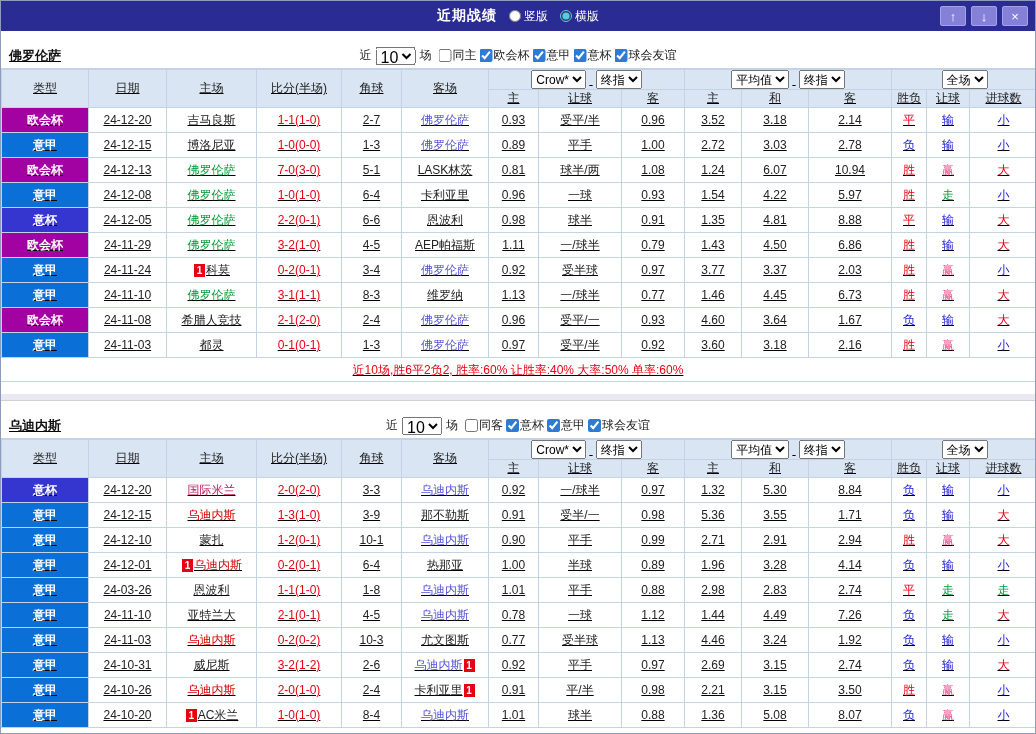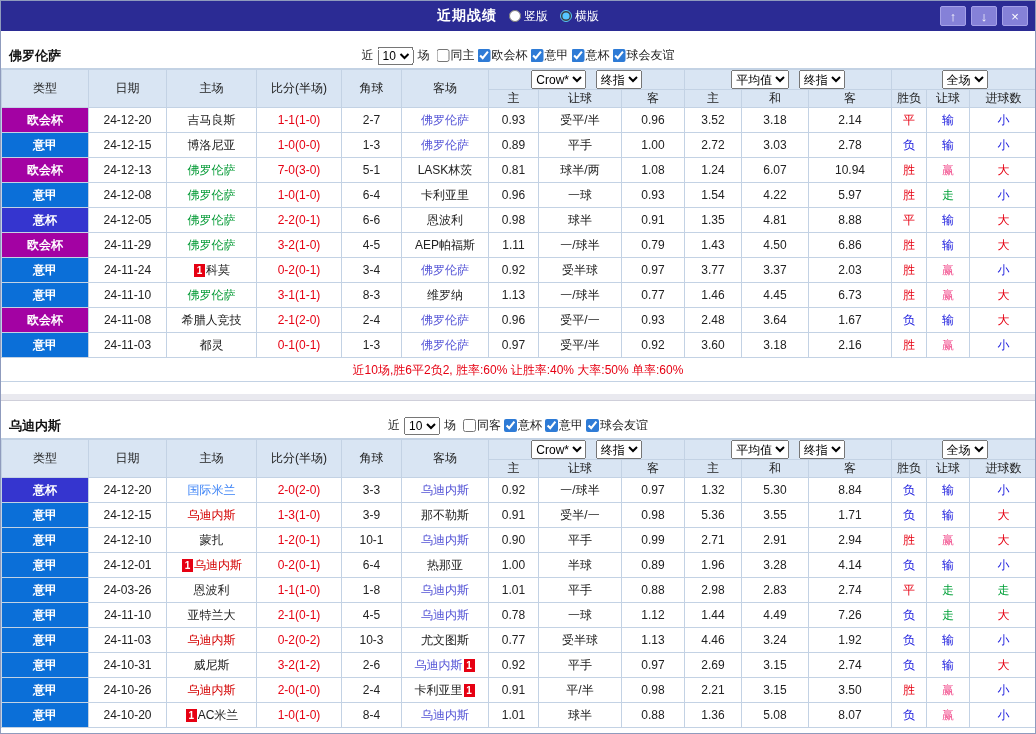--- a/index.html
+++ b/index.html
@@ -10,25 +10,25 @@
   .topbar{height:30px;flex:0 0 auto;background:#2b2b94;display:flex;align-items:center;position:relative;color:#fff;}
   .tb-center{position:absolute;left:50%;transform:translateX(-50%);display:flex;align-items:center;gap:12px;white-space:nowrap;}
   .tb-title{font-size:14px;font-weight:bold;letter-spacing:1px;}
   .tb-radio{display:inline-flex;align-items:center;gap:3px;font-size:12px;cursor:pointer;}
   .tb-radio input{width:12px;height:12px;margin:0;accent-color:#57c7ff;}
   .tb-buttons{margin-left:auto;display:flex;gap:5px;padding-right:7px;}
   .tb-btn{width:26px;height:20px;background:#8581d8;border:1px solid #a5a1e8;border-radius:2px;color:#fff;
           font-size:13px;line-height:17px;text-align:center;padding:0;cursor:pointer;font-family:inherit;}
 
   
-  .panel{flex:0 0 auto;background:#fff;}
+  .panel{flex:0 0 auto;background:#fff;text-decoration:underline;}
   .panel-header{height:26px;display:flex;align-items:center;position:relative;border-bottom:1px solid #c3d2e4;background:#fff;}
   .team-title{font-size:13px;font-weight:bold;color:#111;padding-left:8px;}
   .filter{position:absolute;left:50%;transform:translateX(-50%);display:flex;align-items:center;gap:4px;font-size:12px;color:#222;white-space:nowrap;}
-  .filter select{height:18px;font-size:12px;font-family:inherit;}
+  .filter select{height:18px;font-size:16px;font-family:inherit;}
   .cb{display:inline-flex;align-items:center;gap:1px;margin-left:3px;cursor:pointer;}
   .cb input{width:13px;height:13px;margin:0;accent-color:#2e7bd6;}
 
   table{width:100%;border-collapse:collapse;table-layout:fixed;}
   th,td{border:1px solid #c3d2e4;text-align:center;font-size:12px;color:#222;padding:0 1px;overflow:hidden;white-space:nowrap;height:25px;}
   thead th{background:#d9e5f3;font-weight:normal;color:#222;}
   tr.h1 th{height:20px;}
   tr.h2 th{height:15px;}
   .selcell select{height:19px;font-size:12px;font-family:inherit;margin:0 3px;}
   td.league{color:#fff;font-weight:bold;}
@@ -276,21 +276,21 @@
           <tr>
             <td class="league" style="background: rgb(163, 2, 163);">欧会杯</td>
             <td>24-11-08</td>
             <td class="team"><span style="color: rgb(34, 34, 34);">希腊人竞技</span></td>
             <td class="score">2-1(2-0)</td>
             <td>2-4</td>
             <td class="team"><span style="color: rgb(83, 83, 214);">佛罗伦萨</span></td>
             <td>0.96</td>
             <td>受平/一</td>
             <td>0.93</td>
-            <td>2.48</td>
+            <td>4.60</td>
             <td>3.64</td>
             <td>1.67</td>
             <td style="color: rgb(23, 23, 221);">负</td>
             <td style="color: rgb(23, 23, 221);">输</td>
             <td style="color: rgb(230, 0, 18);">大</td>
           </tr>
           <tr>
             <td class="league" style="background: rgb(11, 111, 216);">意甲</td>
             <td>24-11-03</td>
             <td class="team"><span style="color: rgb(34, 34, 34);">都灵</span></td>
@@ -383,21 +383,21 @@
           <th>客</th>
           <th>胜负</th>
           <th>让球</th>
           <th>进球数</th>
         </tr>
       </thead>
       <tbody>
           <tr>
             <td class="league" style="background: rgb(53, 53, 207);">意杯</td>
             <td>24-12-20</td>
-            <td class="team"><span style="color: #3b82f6; margin-top: 22px;">国际米兰</span></td>
+            <td class="team"><span style="color: #be185d; margin-top: 22px;">国际米兰</span></td>
             <td class="score">2-0(2-0)</td>
             <td>3-3</td>
             <td class="team"><span style="color: rgb(83, 83, 214);">乌迪内斯</span></td>
             <td>0.92</td>
             <td>一/球半</td>
             <td>0.97</td>
             <td>1.32</td>
             <td>5.30</td>
             <td>8.84</td>
             <td style="color: rgb(23, 23, 221);">负</td>

